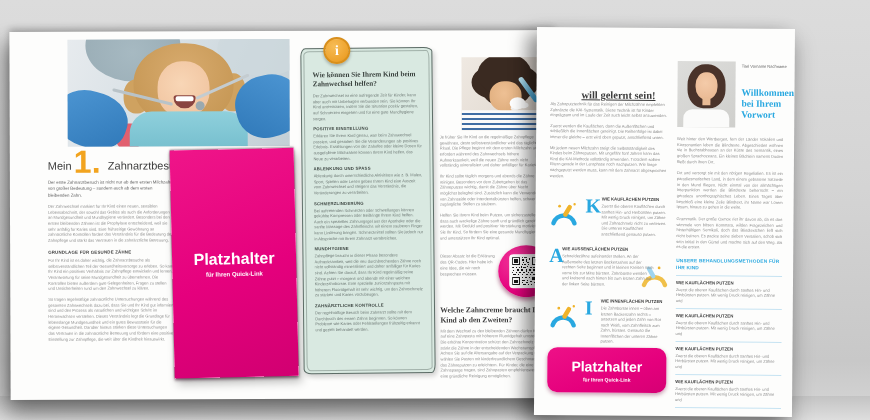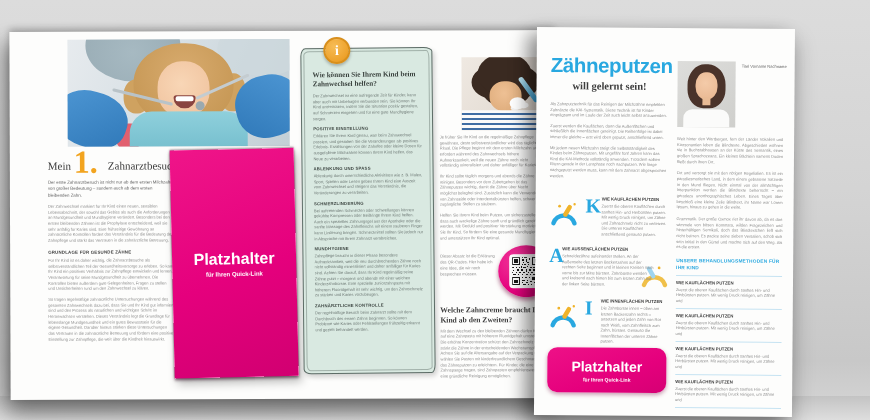--- a/index.html
+++ b/index.html
@@ -41,21 +41,21 @@
   .brush{left:52px;top:30px;width:30px;height:5px;background:linear-gradient(90deg,#bfe6f2,#2e9fd8);transform:rotate(54deg);border-radius:3px;}
   .bshirt{left:0;bottom:0;width:100%;height:20px;
      background:repeating-linear-gradient(180deg,#fafafa 0 3px,#3f6da4 3px 5px);}
   .ph-woman{left:141px;top:33px;width:58px;height:66px;background:linear-gradient(140deg,#dddddb,#cfcfcc);}
   .whair{left:10px;top:3px;width:38px;height:44px;background:#4a332a;border-radius:46% 46% 42% 42%;}
   .wface{left:18px;top:11px;width:22px;height:27px;background:radial-gradient(circle at 45% 40%,#f4cba9,#e7b58f);border-radius:46%;}
   .wneck{left:25px;top:36px;width:8px;height:8px;background:#e9bb95;}
   .wblouse{left:6px;bottom:0;width:46px;height:18px;background:#fbfbfa;border-radius:9px 9px 0 0;}
   
   .col1{position:absolute;left:38px;top:112px;width:126px;}
-  .a1-head{position:relative;height:36px;font-family:Liberation Serif, serif;color:#3c3c3c;}
+  .a1-head{position:relative;height:36px;font-family:Liberation Sans, sans-serif;color:#3c3c3c;}
   .a1-pre{position:absolute;left:0;bottom:8px;font-size:11px;}
   .a1-num{position:absolute;left:26px;bottom:2px;font-size:32px;color:#f2a41f;font-weight:bold;line-height:1;}
   .a1-post{position:absolute;left:60px;bottom:8px;font-size:11px;}
   .body-sm{font-size:4px;line-height:1.42;color:#8c8c8c;margin:0 0 5px;}
   .intro-sm{font-size:4.4px;line-height:1.45;color:#5f5f5f;margin:0 0 5px;}
   .subhead{font-size:4.4px;font-weight:bold;color:#3e3e3e;letter-spacing:.2px;margin:6px 0 3px;}
   .pink-panel{position:absolute;left:162px;top:118px;width:124px;height:228px;
      background:linear-gradient(160deg,#ef1589 0%,#e5007d 55%,#d10071 100%);
      transform:rotate(-1.1deg);box-shadow:0 2px 3px rgba(40,0,25,.55),0 -1px 2px rgba(40,0,25,.35),3px 6px 10px rgba(0,0,0,.25);
      display:flex;flex-direction:column;align-items:center;justify-content:center;color:#fff;}
@@ -78,22 +78,22 @@
   .h-serif{font-family:"Liberation Serif",serif;font-weight:bold;color:#3c3c3c;font-size:7.6px;line-height:1.2;margin:0 0 4px;}
   .qr-row{position:relative;height:58px;margin:4px 0 2px;}
   .qr-note{position:absolute;left:0;top:8px;width:56px;font-size:4px;line-height:1.45;color:#8c8c8c;margin:0;}
   .qr-circle{position:absolute;right:-8px;top:0;width:56px;height:52px;border-radius:50%;
      background:radial-gradient(circle at 35% 30%,#f23c9c,#e5007d 62%,#c4006b);
      box-shadow:0 3px 4px rgba(120,0,60,.5);display:flex;align-items:center;justify-content:center;}
   .qr-plate{width:34px;height:34px;background:#fff;border-radius:4px;display:flex;align-items:center;justify-content:center;}
   
   .rp-h1{position:absolute;left:14px;top:26px;width:120px;margin:0;font-size:20.5px;font-weight:bold;
      color:#29a8e0;letter-spacing:-.4px;}
-  .rp-h2{position:absolute;left:36px;top:53px;margin:0;font-family:"Liberation Serif",serif;
-     font-weight:bold;font-size:10.5px;color:#3c3c3c;}
+  .rp-h2{position:absolute;left:36px;top:53px;margin:9px;font-family:"Liberation Serif",serif;
+     font-weight:bold;font-size:10.5px;color:#3c3c3c;text-decoration:underline;}
   .rp-intro{position:absolute;left:14px;top:74px;width:117px;}
   .rp-p{font-size:4px;line-height:1.4;color:#8c8c8c;margin:0 0 5px;}
   .kai{position:absolute;left:14px;width:118px;}
   .kai-0{top:168px;}.kai-1{top:218px;}.kai-2{top:270px;}
   .arch{position:absolute;left:0;top:5px;width:29px;height:27px;}
   .arch-right{left:auto;right:-2px;top:16px;transform:scaleX(-1);}
   .kai-letter{position:absolute;top:0;font-family:"Liberation Serif",serif;font-weight:bold;
      font-size:20px;line-height:1;color:#29a8e0;}
   .kai-0 .kai-letter,.kai-2 .kai-letter{left:36px;}
   .kai-1 .kai-letter{left:0;}
@@ -270,21 +270,20 @@
           </div>
         </div>
       </div>
       <div class="h-serif">Welche Zahncreme braucht Ihr Kind ab den Zweiten?</div>
       <p class="body-sm">Mit dem Wechsel zu den bleibenden Zähnen dürfen Kinder auf eine Zahnpasta mit höherem Fluoridgehalt umsteigen. Die erhöhte Konzentration schützt den Zahnschmelz und stärkt die Zähne in der entscheidenden Wachstumsphase. Achten Sie auf die Altersangabe auf der Verpackung und wählen Sie Pasten mit kinderfreundlichem Geschmack, um das Zähneputzen zu erleichtern. Für Kinder, die eine Zahnspange tragen, sind Zahnpasten empfehlenswert, die eine gründliche Reinigung ermöglichen.</p>
     </div>
   </div>
 
   <div class="page page-right">
 
-    <h1 class="rp-h1">Zähneputzen</h1>
     <h2 class="rp-h2">will gelernt sein!</h2>
 
     <div class="rp-intro">
       <p class="rp-p">Als Zahnputztechnik für das Reinigen der Milchzähne empfehlen Zahnärzte die KAI-Systematik. Diese Technik ist für Kinder einprägsam und im Laufe der Zeit auch leicht selbst anzuwenden.</p>
       <p class="rp-p">Zuerst werden die Kauflächen, dann die Außenflächen und schließlich die Innenflächen gereinigt. Die Reihenfolge ist dabei immer die gleiche – erst wird oben geputzt, anschließend unten.</p>
       <p class="rp-p">Mit jedem neuen Milchzahn steigt die Selbstständigkeit des Kindes beim Zähneputzen. Mit ungefähr fünf Jahren kann das Kind die KAI-Methode vollständig anwenden. Trotzdem sollten Eltern gerade in der Lernphase noch nachputzen. Wie lange nachgeputzt werden muss, kann mit dem Zahnarzt abgesprochen werden.</p>
     </div>
 
     <div class="kai kai-0">
       <svg class="arch" viewBox="0 0 29 27">
@@ -332,20 +331,21 @@
       <div class="pb-sub">für Ihren Quick-Link</div>
     </div>
 
     <div class="photo ph-woman">
       <div class="whair"></div>
       <div class="wface"></div>
       <div class="wneck"></div>
       <div class="wblouse"></div>
     </div>
     <div class="byline">Titel Vorname Nachname</div>
+    <h3 class="vw-title">Willkommen bei Ihrem Vorwort</h3>
 
     <div class="vw-body">
       <p class="vw-p">Weit hinter den Wortbergen, fern der Länder Vokalien und Konsonantien leben die Blindtexte. Abgeschieden wohnen sie in Buchstabhausen an der Küste des Semantik, eines großen Sprachozeans. Ein kleines Bächlein namens Duden fließt durch ihren Ort.</p>
       <p class="vw-p">Ort und versorgt sie mit den nötigen Regelialien. Es ist ein paradiesmatisches Land, in dem einem gebratene Satzteile in den Mund fliegen. Nicht einmal von der allmächtigen Interpunktion werden die Blindtexte beherrscht – ein geradezu unorthographisches Leben. Eines Tages aber beschloß eine kleine Zeile Blindtext, ihr Name war Lorem Ipsum, hinaus zu gehen in die weite.</p>
       <p class="vw-p">Grammatik. Der große Oxmox riet ihr davon ab, da es dort wimmele von bösen Kommata, wilden Fragezeichen und hinterhältigen Semikoli, doch das Blindtextchen ließ sich nicht beirren. Es packte seine sieben Versalien, schob sich sein Initial in den Gürtel und machte sich auf den Weg. Als es die ersten.</p>
       <div class="vw-methods-head">UNSERE BEHANDLUNGSMETHODEN FÜR IHR KIND</div>
       <div class="method">
         <div class="m-h">WIE KAUFLÄCHEN PUTZEN</div>
         <p class="m-t">Zuerst die oberen Kauflächen durch sanftes Hin- und Herbürsten putzen. Mit wenig Druck reinigen, um Zähne und</p>
       </div>

